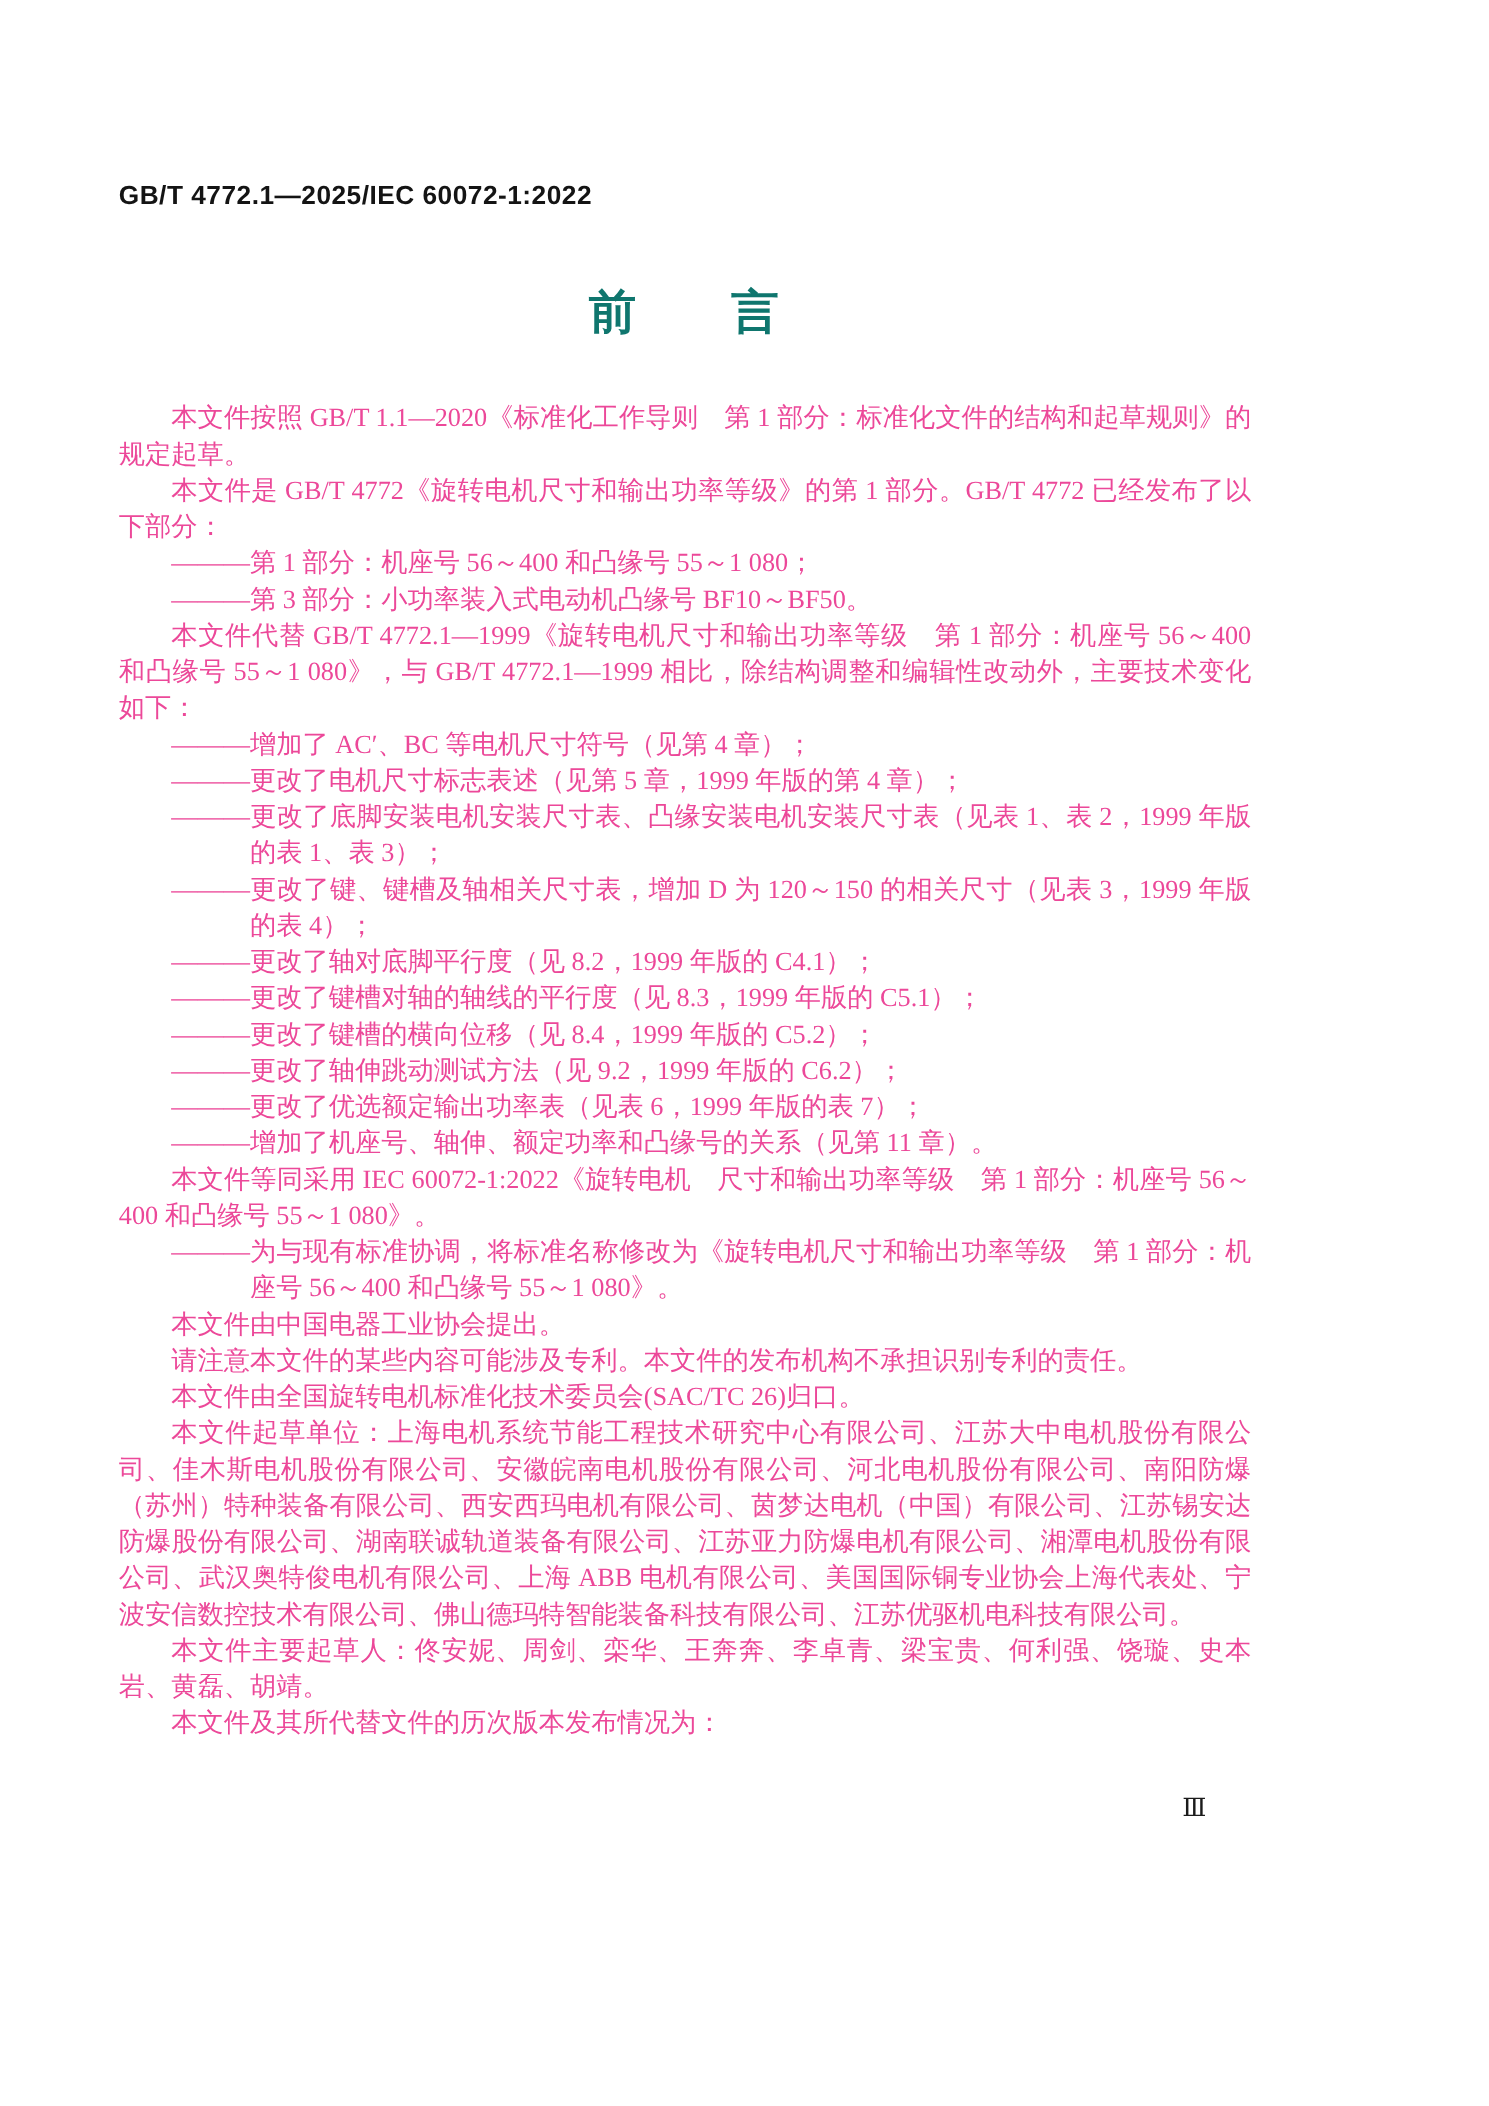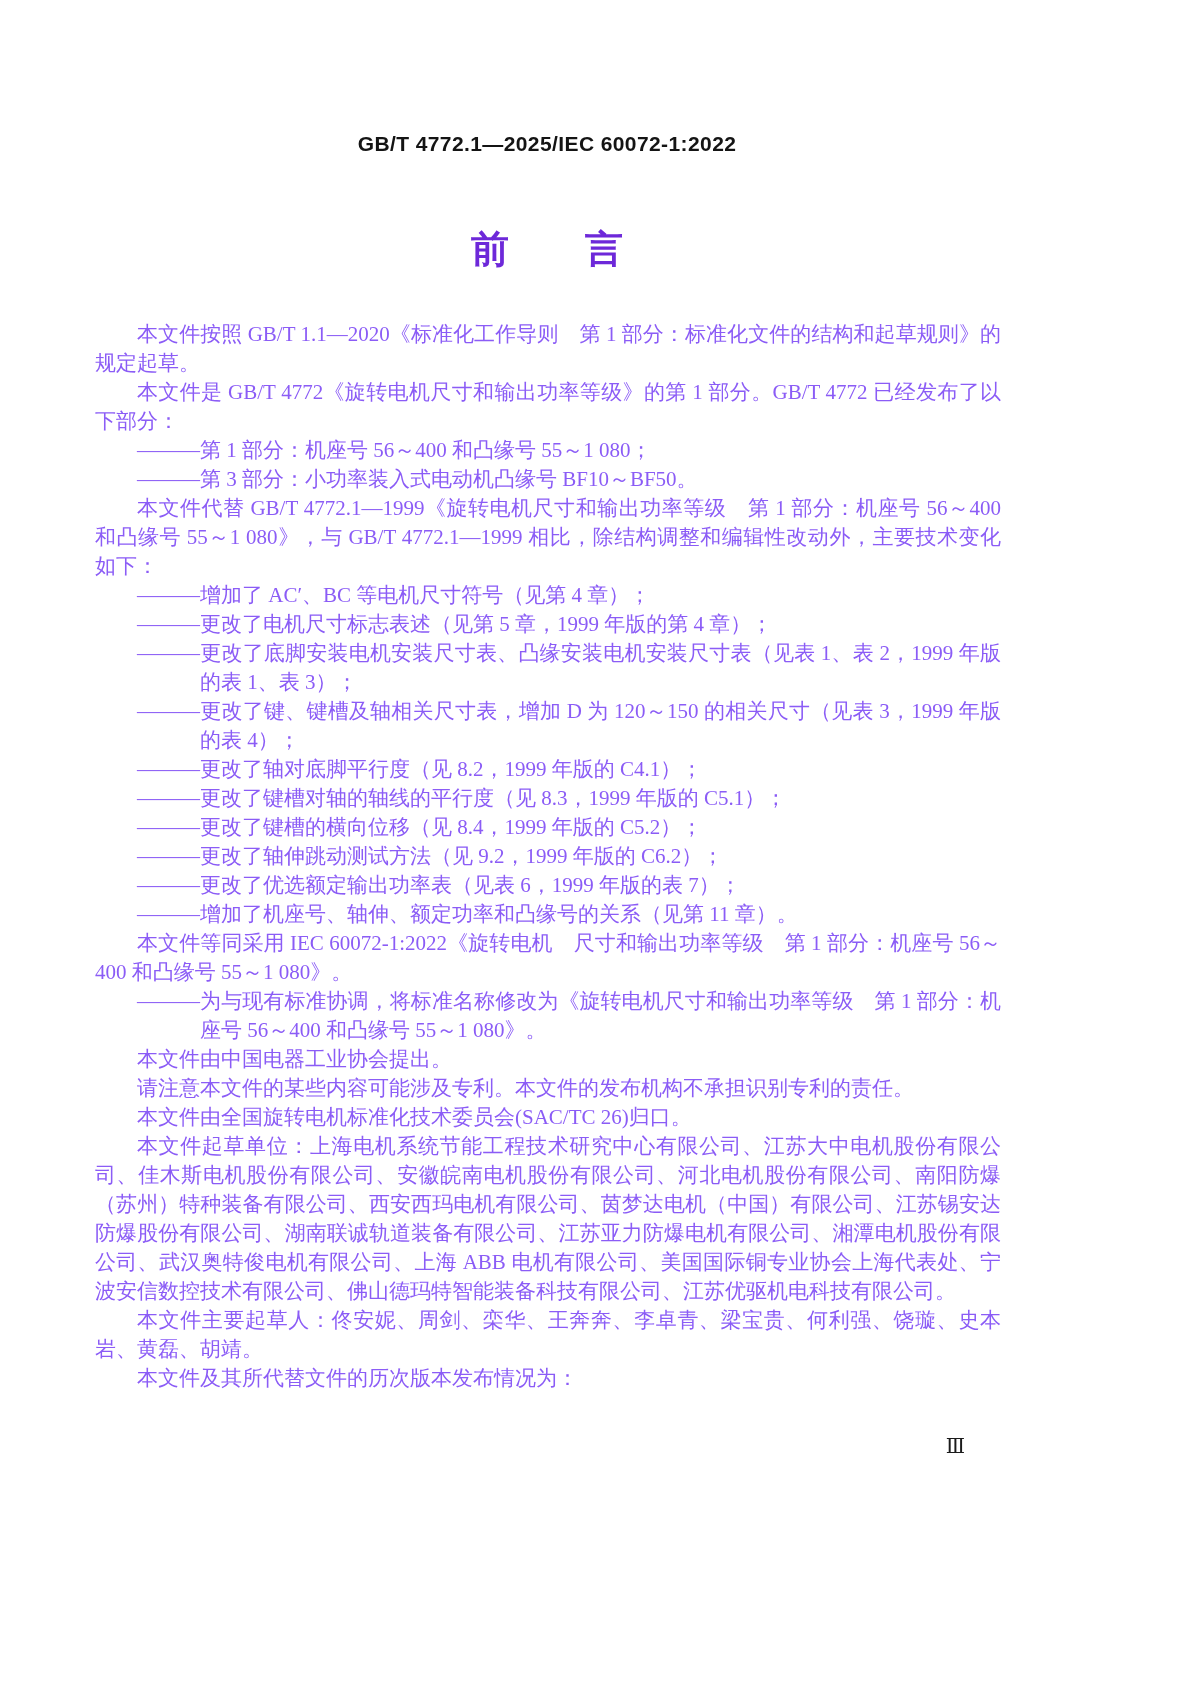--- a/index.html
+++ b/index.html
@@ -10,50 +10,50 @@
     width: 1191px;
     height: 1685px;
     margin: 0 auto;
     background: #ffffff;
     color: #1b1b1b;
     font-family: "Liberation Serif", "DejaVu Serif", serif;
     overflow: hidden;
   }
   .doc-code {
     position: absolute;
-    top: 132px;
+    top: 145px;
     left: 95px;
     right: 192px;
-    text-align: center;
+    text-align: left;
     font-family: "Liberation Sans", "DejaVu Sans", sans-serif;
     font-weight: 700;
     font-size: 21px;
     letter-spacing: 0.4px;
     color: #141414;
   }
   .fw-title {
     position: absolute;
     top: 224px;
     left: 95px;
     right: 192px;
     text-align: center;
     font-family: "Liberation Sans", "DejaVu Sans", sans-serif;
     font-weight: 700;
     font-size: 38px;
-    color: #6d28d9;
+    color: #0f766e;
   }
   .fw-body {
     position: absolute;
     top: 320px;
     left: 95px;
     right: 190px;
     font-size: 21px;
     line-height: 29px;
     text-align: justify;
-    color: #8b5cf6;
+    color: #ec4899;
   }
   .block { margin: 0; text-indent: 2em; }
   .block.dash {
     padding-left: 5em;
     text-indent: -3em; 
   }
   .page-number {
     position: absolute;
     top: 1434px;
     right: 226px;

